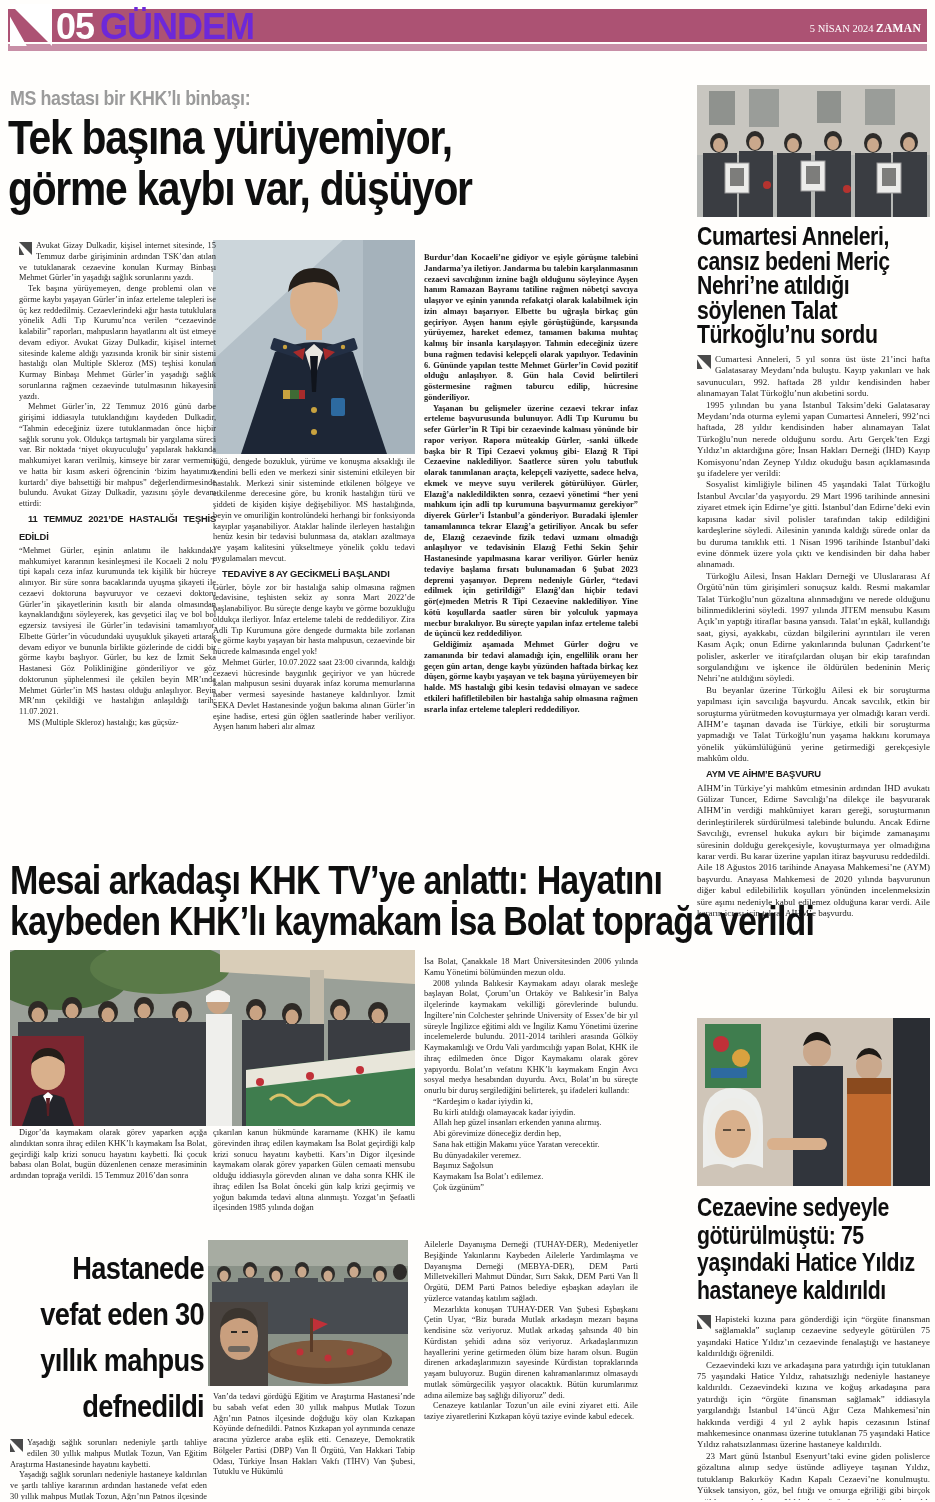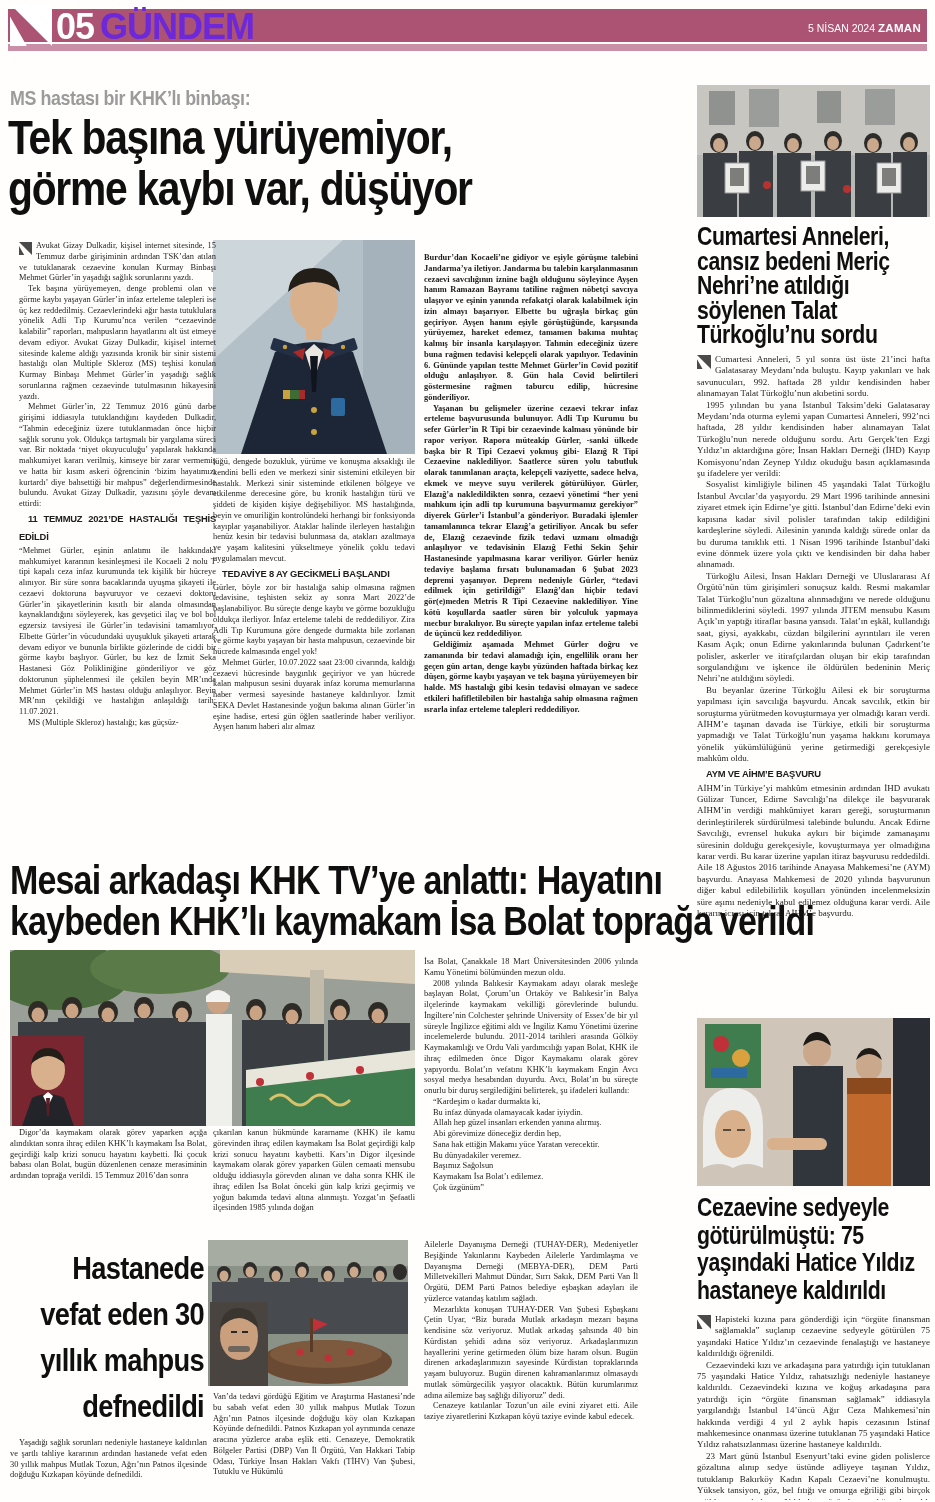--- a/index.html
+++ b/index.html
@@ -40,21 +40,21 @@
   <div class="abs topbar" style="left:8px;top:9px;width:919px;height:33px;"></div>
   <div class="abs topbar-strip" style="left:8px;top:44px;width:919px;height:7px;"></div>
   <div class="abs" style="left:10px;top:4px;width:42px;height:42px;">
     <svg width="42" height="42" viewBox="0 0 40 40">
         <polygon points="0,0 40,0 40,40" fill="#ffffff"></polygon>
         <polygon points="0,12 16,40 0,40" fill="#ffffff"></polygon>
       </svg>
   </div>
   <div class="abs sec-num" style="left:56px;top:6px;">05</div>
   <div class="abs sec-name" style="left:100px;top:6px;">GÜNDEM</div>
-  <div class="abs date-line" style="right:14px;top:22px;">
+  <div class="abs date-line" style="right:14px;top:22px;font-family:Liberation Serif, serif;">
     <span>5 NİSAN 2024</span>
     <b>ZAMAN</b>
   </div>
 
   <div class="abs kicker cond" style="left:10px;top:86px;">MS hastası bir KHK’lı binbaşı:</div>
   <div class="abs h-main cond" style="left:8px;top:112px;">
     <div>Tek başına yürüyemiyor,</div>
     <div>görme kaybı var, düşüyor</div>
   </div>
 
@@ -247,22 +247,22 @@
 
   <div class="abs bcol" style="left:10px;top:1128px;width:197px;height:104px;">
     <p>Digor’da kaymakam olarak görev yaparken açığa alındıktan sonra ihraç edilen KHK’lı kaymakam İsa Bolat, geçirdiği kalp krizi sonucu hayatını kaybetti. İki çocuk babası olan Bolat, bugün düzenlenen cenaze merasiminin ardından toprağa verildi. 15 Temmuz 2016’dan sonra</p>
   </div>
   <div class="abs bcol" style="left:213px;top:1128px;width:202px;height:104px;">
     <p class="lead">çıkarılan kanun hükmünde kararname (KHK) ile kamu görevinden ihraç edilen kaymakam İsa Bolat geçirdiği kalp krizi sonucu hayatını kaybetti. Kars’ın Digor ilçesinde kaymakam olarak görev yaparken Gülen cemaati mensubu olduğu iddiasıyla görevden alınan ve daha sonra KHK ile ihraç edilen İsa Bolat önceki gün kalp krizi geçirmiş ve yoğun bakımda tedavi altına alınmıştı. Yozgat’ın Şefaatli ilçesinden 1985 yılında doğan</p>
   </div>
   <div class="abs bcol" style="left:424px;top:957px;width:214px;height:330px;">
     <p class="lead">İsa Bolat, Çanakkale 18 Mart Üniversitesinden 2006 yılında Kamu Yönetimi bölümünden mezun oldu.</p>
     <p>2008 yılında Balıkesir Kaymakam adayı olarak mesleğe başlayan Bolat, Çorum’un Ortaköy ve Balıkesir’in Balya ilçelerinde kaymakam vekilliği görevlerinde bulundu. İngiltere’nin Colchester şehrinde University of Essex’de bir yıl süreyle İngilizce eğitimi aldı ve İngiliz Kamu Yönetimi üzerine incelemelerde bulundu. 2011-2014 tarihleri arasında Gölköy Kaymakamlığı ve Ordu Vali yardımcılığı yapan Bolat, KHK ile ihraç edilmeden önce Digor Kaymakamı olarak görev yapıyordu. Bolat’ın vefatını KHK’lı kaymakam Engin Avcı sosyal medya hesabından duyurdu. Avcı, Bolat’ın bu süreçte onurlu bir duruş sergilediğini belirterek, şu ifadeleri kullandı:</p>
-    <p class="q">“Kardeşim o kadar durmakta ki,</p>
-    <p class="q">Bu infaz dünyada olamayacak kadar iyiydin.</p>
+    <p class="q">“Kardeşim o kadar iyiydin ki,</p>
+    <p class="q">Bu kirli atıldığı olamayacak kadar iyiydin.</p>
     <p class="q">Allah hep güzel insanları erkenden yanına alırmış.</p>
     <p class="q">Abi görevimize döneceğiz derdin hep,</p>
     <p class="q">Sana hak ettiğin Makamı yüce Yaratan verecektir.</p>
     <p class="q">Bu dünyadakiler veremez.</p>
     <p class="q">Başımız Sağolsun</p>
     <p class="q">Kaymakam İsa Bolat’ı edilemez.</p>
     <p class="q">Çok üzgünüm”</p>
   </div>
 
   <div class="abs h-left4" style="left:12px;top:1246px;width:192px;">
@@ -314,20 +314,24 @@
       <rect x="2" y="62" width="58" height="84" fill="#4a4440"></rect>
       <ellipse cx="31" cy="96" rx="19" ry="24" fill="#c99f7e"></ellipse>
       <path d="M12 88 Q14 68 31 68 Q48 68 50 88 Q40 78 31 78 Q22 78 12 88Z" fill="#3b352f"></path>
       <rect x="20" y="106" width="22" height="6" rx="3" fill="#6e665e"></rect>
       <line x1="23" y1="92" x2="29" y2="92" stroke="#2a2622" stroke-width="2"></line>
         <line x1="34" y1="92" x2="40" y2="92" stroke="#2a2622" stroke-width="2"></line>
     </svg>
   </div>
 
   <div class="abs bcol" style="left:10px;top:1438px;width:197px;height:62px;">
+    <p class="lead"><span class="lead-icon"><svg width="13" height="13" viewBox="0 0 40 40">
+            <polygon points="0,0 40,0 40,40" fill="#4a4a4a"></polygon>
+            <polygon points="0,12 16,40 0,40" fill="#4a4a4a"></polygon>
+          </svg></span><span>Yaşadığı sağlık sorunları nedeniyle şartlı tahliye edilen 30 yıllık mahpus Mutlak Tozun, Van Eğitim Araştırma Hastanesinde hayatını kaybetti.</span></p>
     <p>Yaşadığı sağlık sorunları nedeniyle hastaneye kaldırılan ve şartlı tahliye kararının ardından hastanede vefat eden 30 yıllık mahpus Mutlak Tozun, Ağrı’nın Patnos ilçesinde doğduğu Kızkapan köyünde defnedildi.</p>
   </div>
   <div class="abs bcol" style="left:213px;top:1392px;width:202px;height:108px;">
     <p class="lead">Van’da tedavi gördüğü Eğitim ve Araştırma Hastanesi’nde bu sabah vefat eden 30 yıllık mahpus Mutlak Tozun Ağrı’nın Patnos ilçesinde doğduğu köy olan Kızkapan Köyünde defnedildi. Patnos Kızkapan yol ayrımında cenaze aracına yüzlerce araba eşlik etti. Cenazeye, Demokratik Bölgeler Partisi (DBP) Van İl Örgütü, Van Hakkari Tabip Odası, Türkiye İnsan Hakları Vakfı (TİHV) Van Şubesi, Tutuklu ve Hükümlü</p>
   </div>
   <div class="abs bcol" style="left:424px;top:1240px;width:214px;height:206px;">
     <p class="lead">Ailelerle Dayanışma Derneği (TUHAY-DER), Medeniyetler Beşiğinde Yakınlarını Kaybeden Ailelerle Yardımlaşma ve Dayanışma Derneği (MEBYA-DER), DEM Parti Milletvekilleri Mahmut Dündar, Sırrı Sakık, DEM Parti Van İl Örgütü, DEM Parti Patnos belediye eşbaşkan adayları ile yüzlerce vatandaş katılım sağladı.</p>
     <p>Mezarlıkta konuşan TUHAY-DER Van Şubesi Eşbaşkanı Çetin Uyar, “Biz burada Mutlak arkadaşın mezarı başına kendisine söz veriyoruz. Mutlak arkadaş şahsında 40 bin Kürdistan şehidi adına söz veriyoruz. Arkadaşlarımızın hayallerini yerine getirmeden ölüm bize haram olsun. Bugün direnen arkadaşlarımızın sayesinde Kürdistan topraklarında yaşam buluyoruz. Bugün direnen kahramanlarımız olmasaydı mutlak sömürgecilik yaşıyor olacaktık. Bütün kurumlarımız adına ailemize baş sağlığı diliyoruz” dedi.</p>
     <p>Cenazeye katılanlar Tozun’un aile evini ziyaret etti. Aile taziye ziyaretlerini Kızkapan köyü taziye evinde kabul edecek.</p>
   </div>

